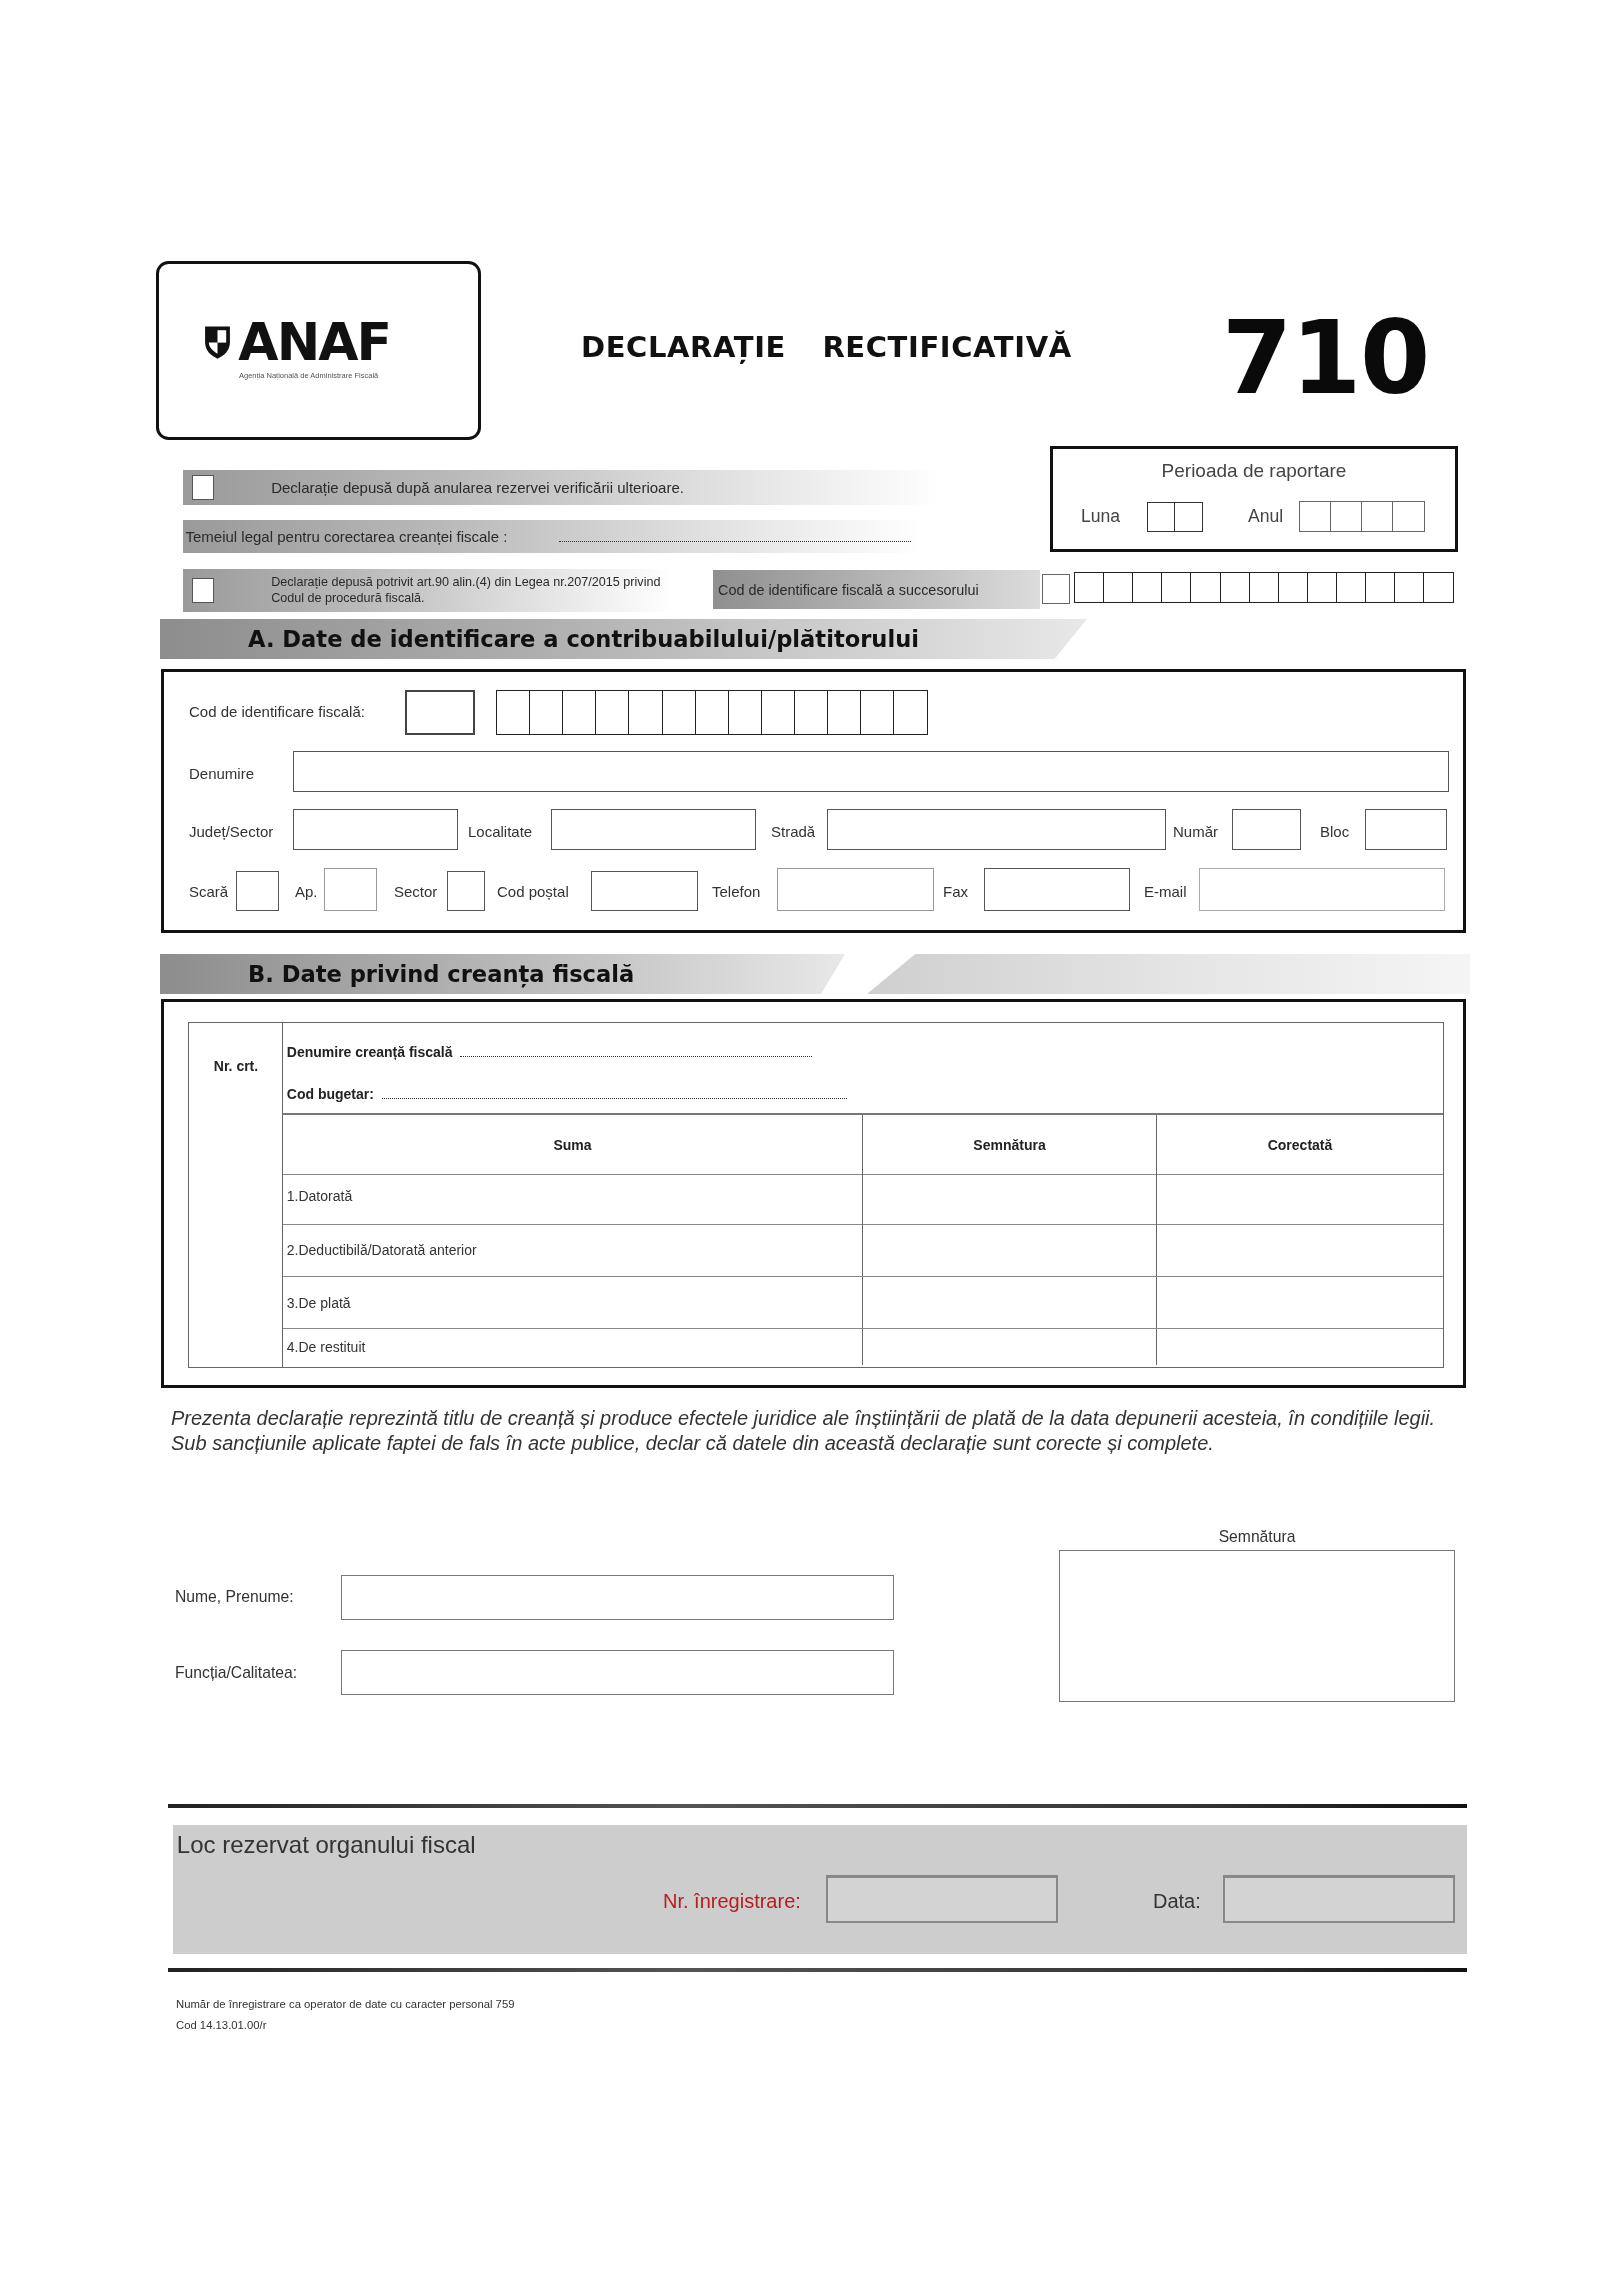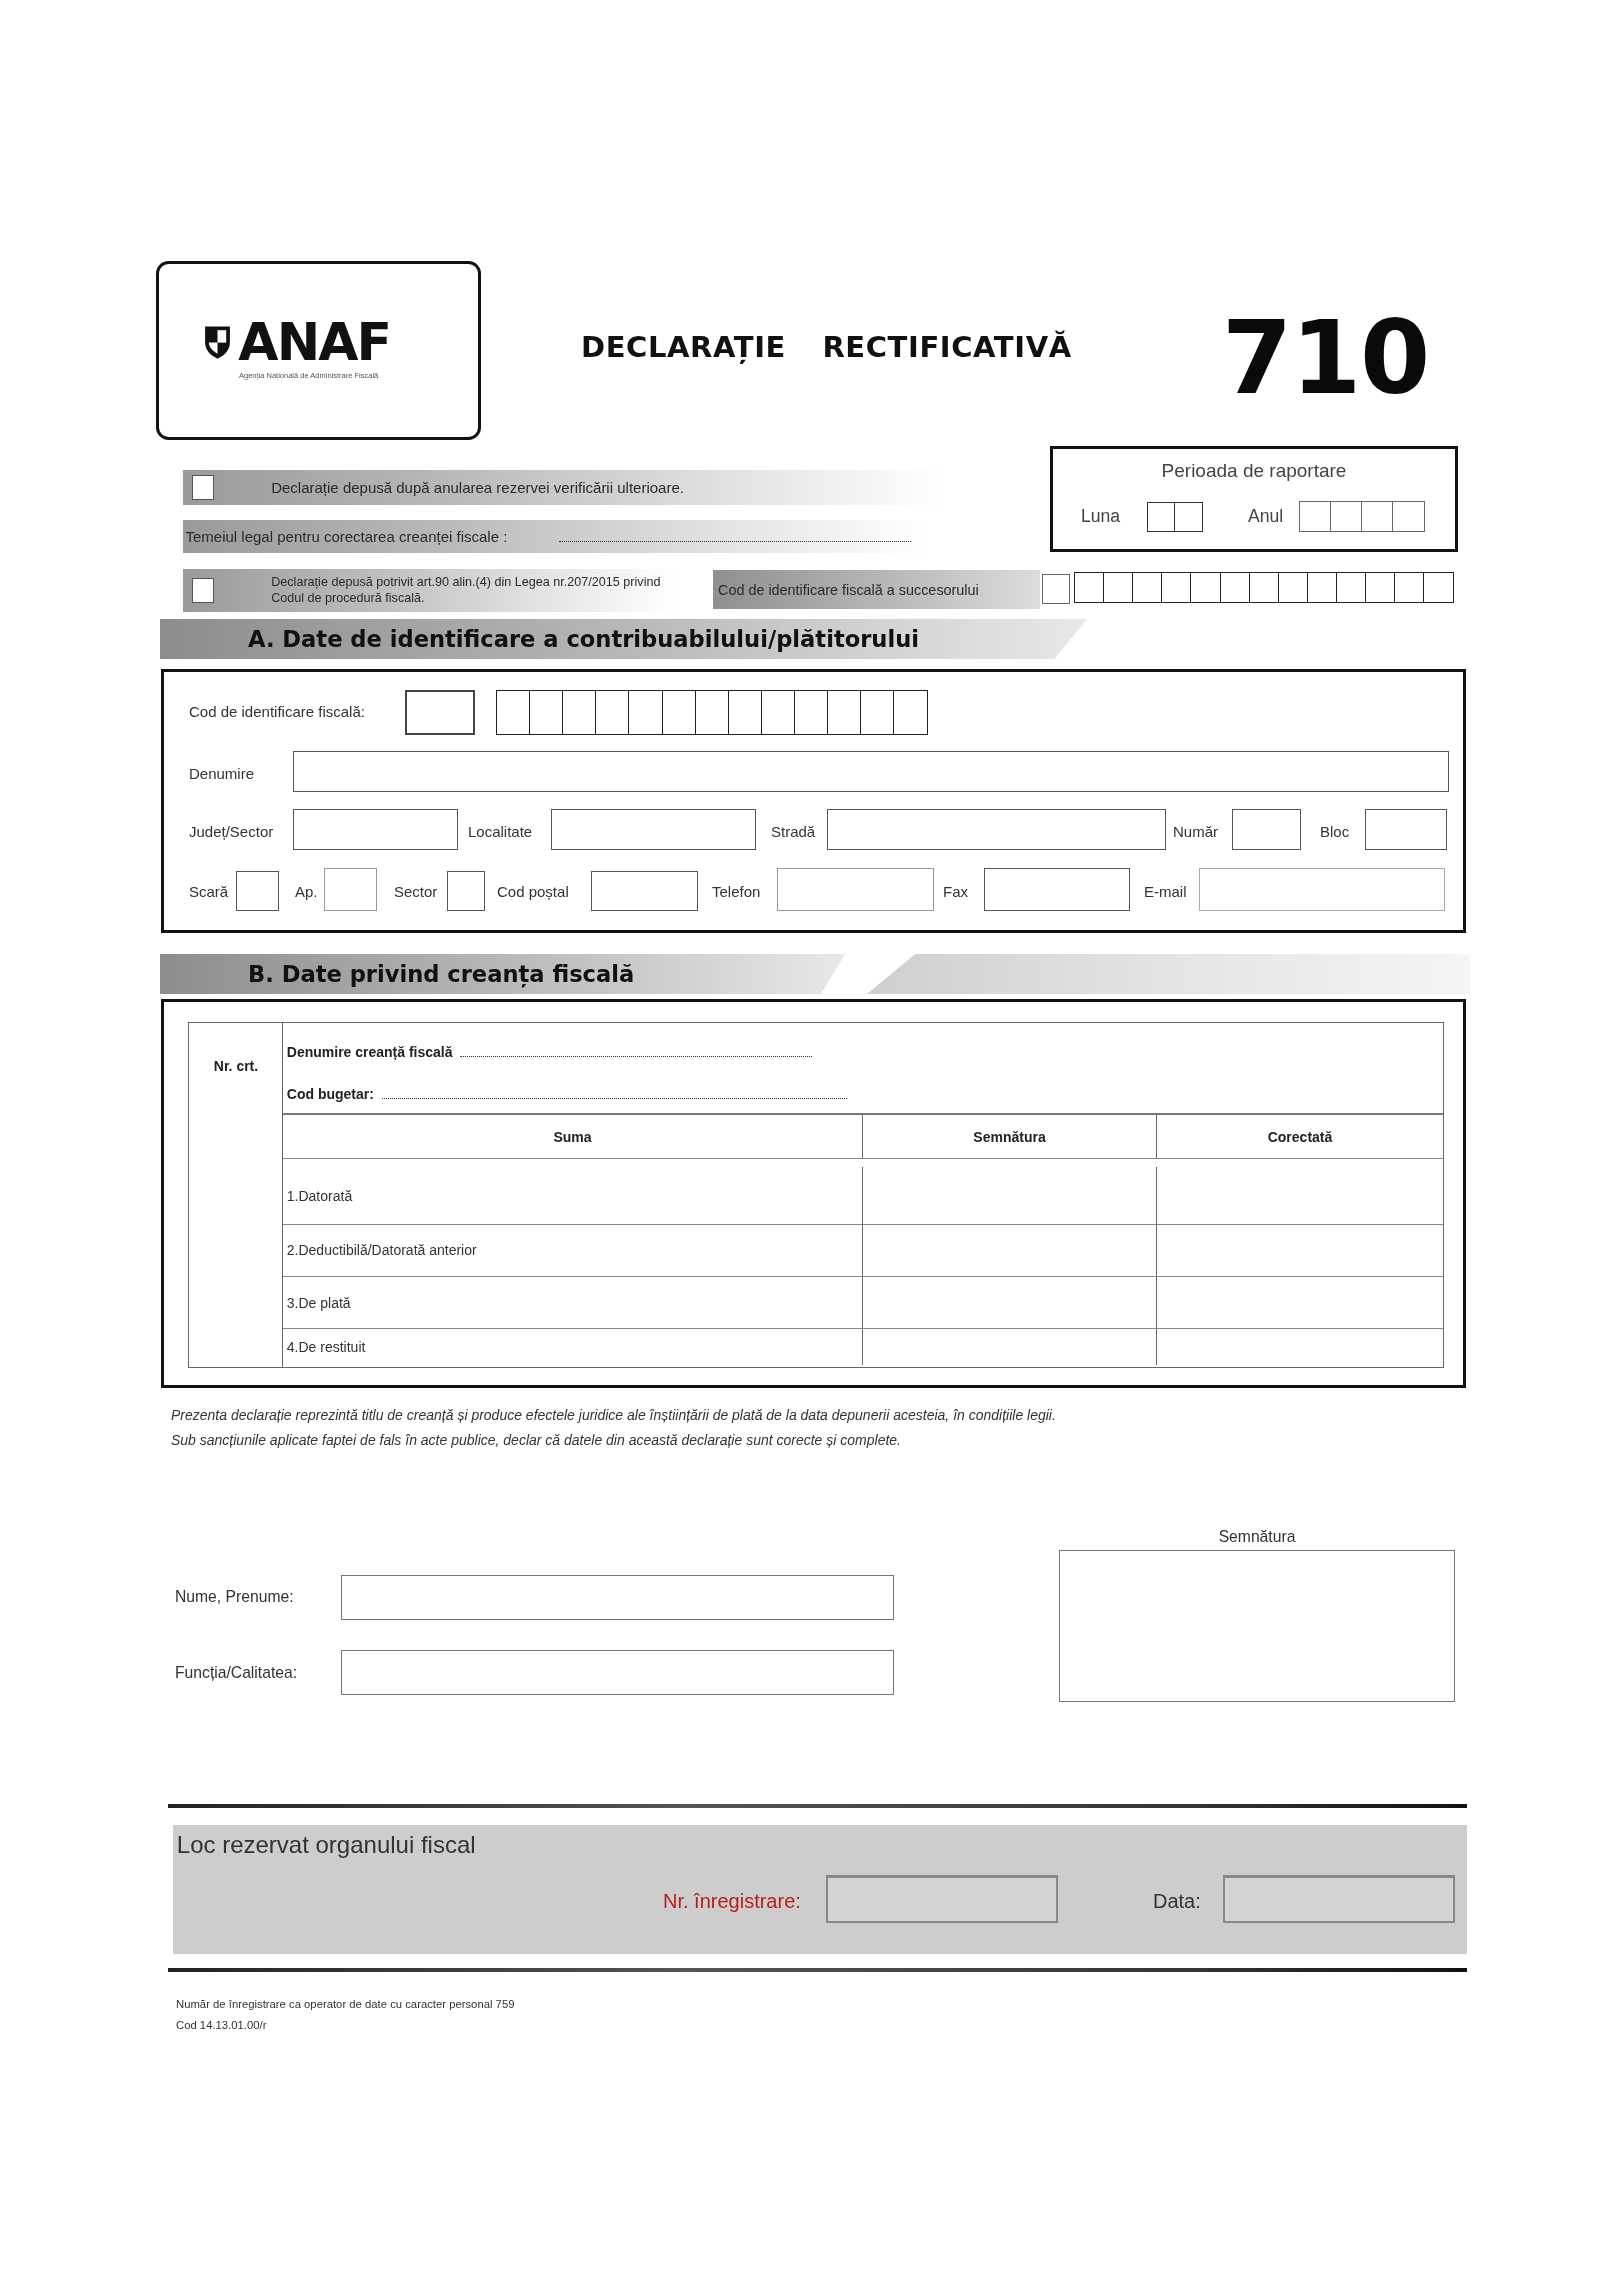--- a/index.html
+++ b/index.html
@@ -69,21 +69,21 @@
   .b-row { position: absolute; left: 0; right: 0; border-bottom: 1.9px solid #888; }
   .b-row:last-child { border-bottom: none; }
   .b-cell { position: absolute; top: 0; bottom: 0; display: flex; align-items: center; font-size: 14px; color: #333; }
   .b-cell.c1 { left: 0; width: 580px; border-right: 1.9px solid #666; padding-left: 3.8px; }
   .b-cell.c2 { left: 580px; width: 294px; border-right: 1.9px solid #666; justify-content: center; }
   .b-cell.c3 { left: 874px; right: 0; justify-content: center; }
   .b-head .b-cell { font-weight: bold; color: #222; }
   .b-head .b-cell.c1 { justify-content: center; padding-left: 0; }
 
   
-  .legal-text { left: 171px; font-style: italic; font-size: 14px; color: #333; white-space: nowrap; }
+  .legal-text { left: 171px; font-style: italic; font-size: 20px; color: #333; white-space: nowrap; }
 
   
   .signer-label { left: 175px; font-size: 15.7px; color: #333; }
   .signer-field { left: 341px; width: 553px; height: 45px; border: 1.9px solid #777; background: #fff; }
   .sign-label { left: 1059px; top: 1528px; width: 396px; text-align: center; font-size: 15.7px; color: #333; }
   .sign-box { left: 1059px; top: 1550px; width: 396px; height: 152px; border: 1.9px solid #777; background: #fff; }
 
   
   .rule { left: 168px; width: 1299px; height: 4.4px; background: linear-gradient(90deg, #222, #555 40%, #333 80%, #111); }
   .reserved { left: 173px; top: 1825px; width: 1294px; height: 129px; background: #cdcdcd; }
@@ -230,21 +230,21 @@
       <div class="b-denumire">
         <span>Denumire creanță fiscală</span>
         <span class="dots" style="width:352px;"></span>
       </div>
       <div class="b-cod">
         <span>Cod bugetar:</span>
         <span class="dots" style="width:465px;"></span>
       </div>
     </div>
     <div class="b-grid">
-      <div class="b-row b-head" style="top:0; height:44px;text-decoration:underline;">
+      <div class="b-row b-head" style="top:0; height:60px;text-decoration:underline;">
         <div class="b-cell c1">Suma</div>
         <div class="b-cell c2">Semnătura</div>
         <div class="b-cell c3">Corectată</div>
       </div>
       <div class="b-row" style="top:52px; height:58px;">
         <div class="b-cell c1">1.Datorată</div>
         <div class="b-cell c2"></div>
         <div class="b-cell c3"></div>
       </div>
       <div class="b-row" style="top:109px; height:53px;">

